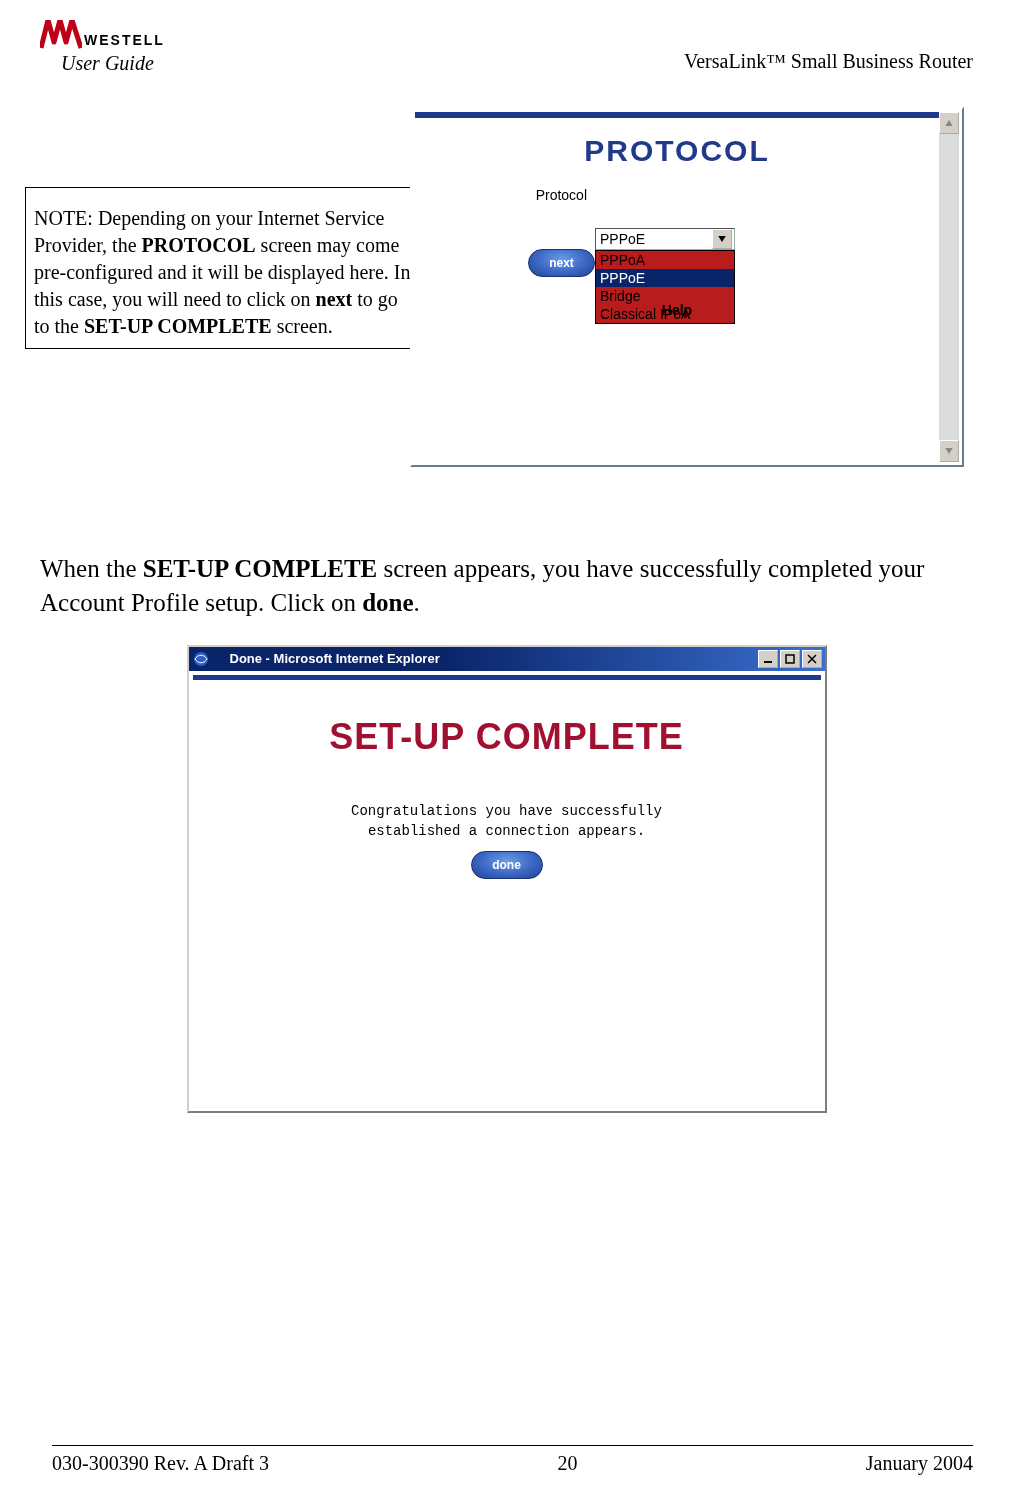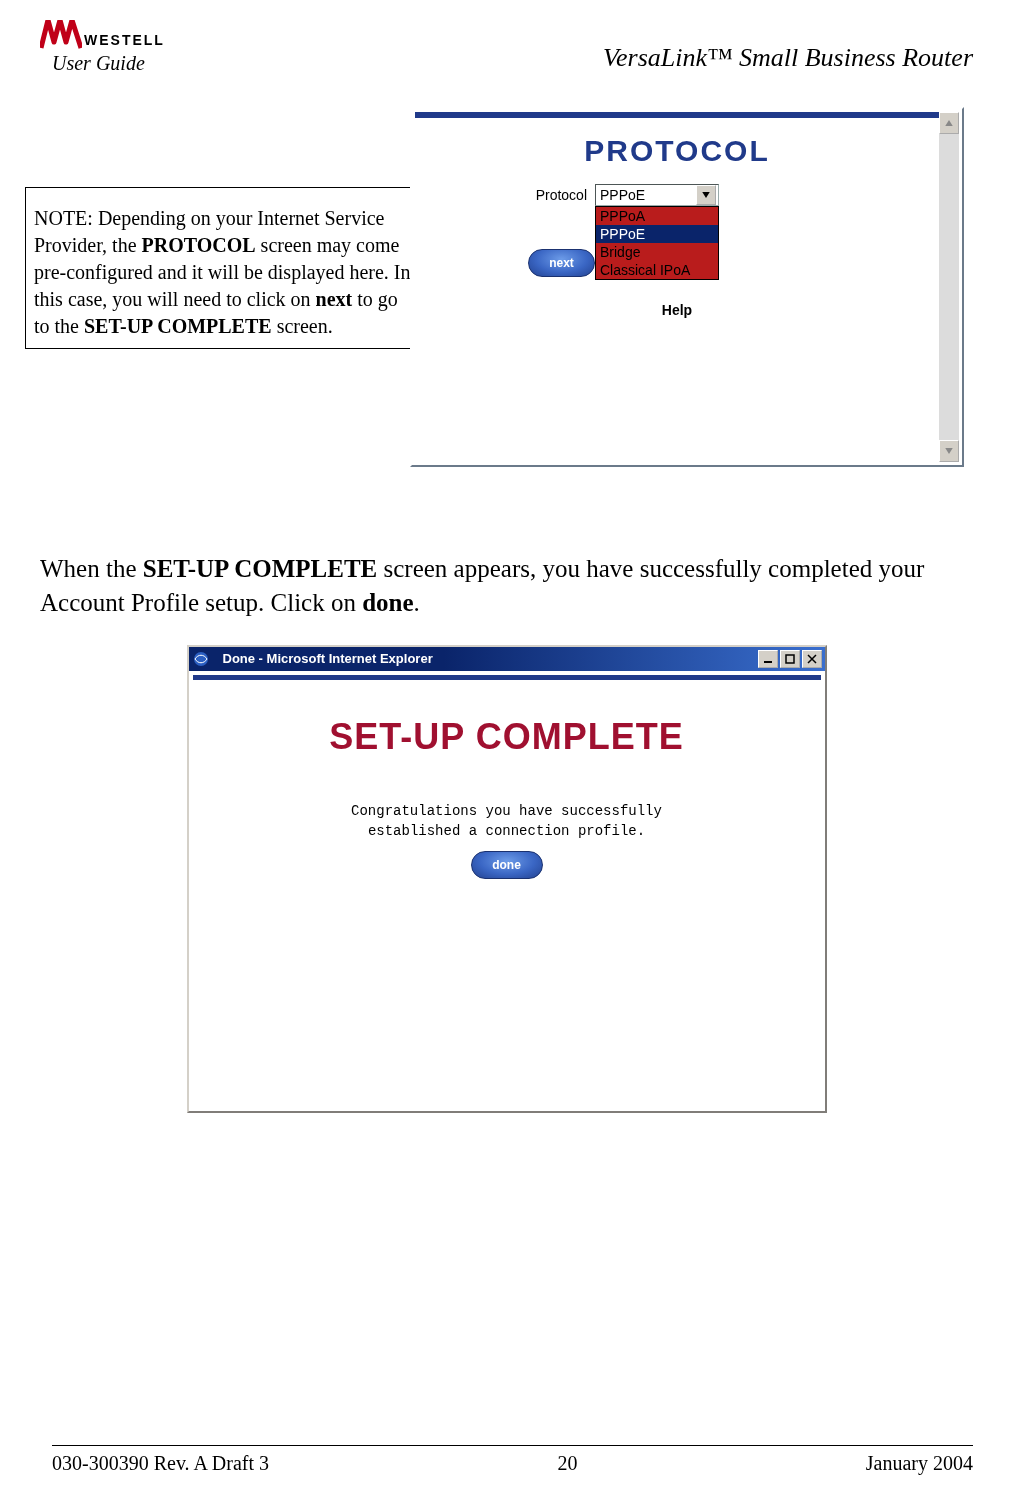--- a/index.html
+++ b/index.html
@@ -41,25 +41,24 @@
     letter-spacing: 2px;
     font-weight: 700;
     color: #000;
     margin-left: 2px;
     padding-bottom: 2px;
   }
   .user-guide {
     font-style: italic;
     font-size: 20px;
     margin-top: 2px;
-    margin-left: 12px;
+    margin-left: 21px;
   }
   .product-name {
-    font-style: italic;
-    font-size: 26px;
+    font-size: 20px;
     padding-bottom: 2px;
   }
   .intro1 {
     font-size: 20px;
     margin-top: 55px;
   }
   .section1 {
     position: relative;
     margin-top: 30px;
     height: 380px;
@@ -110,21 +109,22 @@
     left:115px;
     width:300px;
     font-family: "MS Sans Serif", Tahoma, Arial, sans-serif;
     font-size:14px;
     color:#000;
   }
   .prot-row { display:flex; align-items:flex-start; }
   .prot-label { width:60px; padding-top:3px; text-align:right; padding-right:8px; }
   .dropdown {
     position:relative;
-    width:124px;
+    width:140px;
+    margin-top:44px;
   }
   .select-box {
     border:1.5px inset #9aa;
     height:22px;
     background:#fff;
     display:flex;
     align-items:center;
     justify-content:space-between;
     padding:0 2px 0 4px;
     font-size:14px;
@@ -217,21 +217,21 @@
     background: linear-gradient(to right, #0a246a 40%, #3a6fcf 100%);
     color:#fff;
     height:24px;
     display:flex;
     align-items:center;
     justify-content:space-between;
     padding:0 3px 0 4px;
     font-size:13px;
     font-weight:bold;
   }
-  .titlebar-left { display:flex; align-items:center; gap:14px;}
+  .titlebar-left { display:flex; align-items:center; gap:21px;}
   .titlebar-left .ie-icon { width:16px;height:16px; }
   .win-buttons { display:flex; gap:2px;}
   .win-btn {
     width:18px; height:16px;
     background:#d4d0c8;
     border:1px outset #fff;
     display:flex;
     align-items:center;
     justify-content:center;
   }
@@ -397,21 +397,21 @@
               <path d="M1 1 L9 9 M9 1 L1 9" stroke="#000" stroke-width="1.5"></path>
             </svg>
         </div>
       </div>
     </div>
     <div class="done-body">
       <div class="bluebar"></div>
       <div class="setup-title">SET-UP COMPLETE</div>
       <div class="congrats">
         <span>Congratulations you have successfully</span><br>
-        <span>established a connection profile.</span>
+        <span>established a connection appears.</span>
       </div>
       <div class="done-btn-wrap">
         <div class="pill-button" style="width:70px;">
           <span>done</span>
         </div>
       </div>
     </div>
   </div>
 
   <div class="footer">

